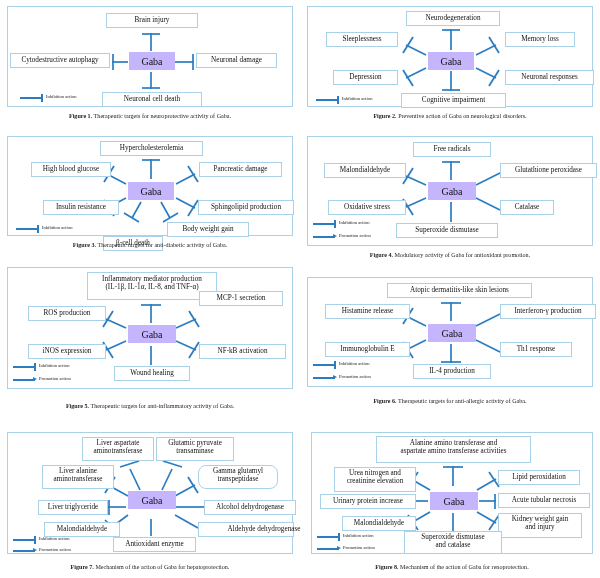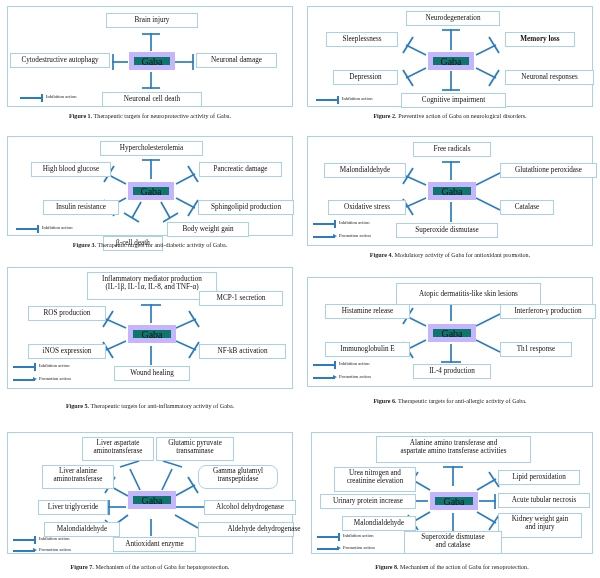--- a/index.html
+++ b/index.html
@@ -36,22 +36,22 @@
     text-align: center;
     display: flex;
     align-items: center;
     justify-content: center;
     padding: 1px 3px;
     white-space: nowrap;
   }
   .node.wrap { white-space: normal; }
   .center {
     position: absolute;
-    border: 5px solid #c4b5fd;
-    background: #0f766e;
+    border: 1px solid #c4b5fd;
+    background: #c4b5fd;
     color: #111111;
     font-size: 10px;
     display: flex; align-items: center; justify-content: center;
     white-space: nowrap;
   }
   svg.lines { position: absolute; left: 0; top: 0; overflow: visible; }
   svg.lines line, svg.lines path { stroke: #2b7cc0; stroke-width: 1.7; stroke-linecap: butt; fill: none; }
 
   .legend { position: absolute; font-size: 4.6px; color: #222; white-space: nowrap; }
   .legend .lbl { position: absolute; left: 26px; top: -2.6px; }
@@ -102,21 +102,21 @@
         <line x1="95" y1="46" x2="105" y2="30"></line>
       <line x1="118" y1="61" x2="98" y2="71"></line>
         <line x1="95" y1="63" x2="105" y2="79"></line>
       <line x1="168" y1="48" x2="188" y2="38"></line>
         <line x1="181" y1="30" x2="191" y2="46"></line>
       <line x1="168" y1="61" x2="188" y2="71"></line>
         <line x1="181" y1="79" x2="191" y2="63"></line>
     </svg>
     <div class="node" style="left:98px; top:4px; width:94px; height:15px;">Neurodegeneration</div>
     <div class="node" style="left:18px; top:25px; width:72px; height:15px;">Sleeplessness</div>
-    <div class="node" style="left:197px; top:25px; width:70px; height:15px;font-weight:bold;">Memory loss</div>
+    <div class="node" style="left:197px; top:25px; width:70px; height:15px;">Memory loss</div>
     <div class="node" style="left:25px; top:63px; width:65px; height:15px;">Depression</div>
     <div class="node" style="left:197px; top:63px; width:89px; height:15px;">Neuronal responses</div>
     <div class="node" style="left:93px; top:86px; width:105px; height:15px;">Cognitive impairment</div>
     <div class="center" style="left:120px; top:45px; width:46px; height:18px;">Gaba</div>
     <div class="legend" style="left:8px; top:92px;">
       <span class="ln"></span>
       <span class="tbar"></span>
       <span class="lbl">Inhibition action</span>
     </div>
   </div>
@@ -242,21 +242,21 @@
         <line x1="133" y1="25" x2="153" y2="25"></line>
       <line x1="143" y1="66" x2="143" y2="85"></line>
         <line x1="133" y1="84" x2="153" y2="84"></line>
       <line x1="118" y1="48" x2="98" y2="38"></line>
         <line x1="95" y1="46" x2="105" y2="30"></line>
       <line x1="118" y1="62" x2="98" y2="72"></line>
         <line x1="95" y1="64" x2="105" y2="80"></line>
       <line x1="168" y1="48" x2="192" y2="36"></line>
       <line x1="168" y1="62" x2="192" y2="74"></line>
     </svg>
-    <div class="node" style="left:79px; top:5px; width:145px; height:22px;margin-left:9px;">Atopic dermatitis-like skin lesions</div>
+    <div class="node" style="left:79px; top:5px; width:145px; height:15px;">Atopic dermatitis-like skin lesions</div>
     <div class="node" style="left:17px; top:26px; width:85px; height:15px;">Histamine release</div>
     <div class="node" style="left:192px; top:26px; width:96px; height:15px;">Interferon-γ production</div>
     <div class="node" style="left:17px; top:64px; width:85px; height:15px;">Immunoglobulin E</div>
     <div class="node" style="left:192px; top:64px; width:72px; height:15px;">Th1 response</div>
     <div class="node" style="left:105px; top:86px; width:78px; height:15px;">IL-4 production</div>
     <div class="center" style="left:120px; top:46px; width:48px; height:18px;">Gaba</div>
     <div class="legend" style="left:5px; top:86px;">
       <span class="ln"></span>
       <span class="tbar"></span>
       <span class="lbl">Inhibition action</span>

